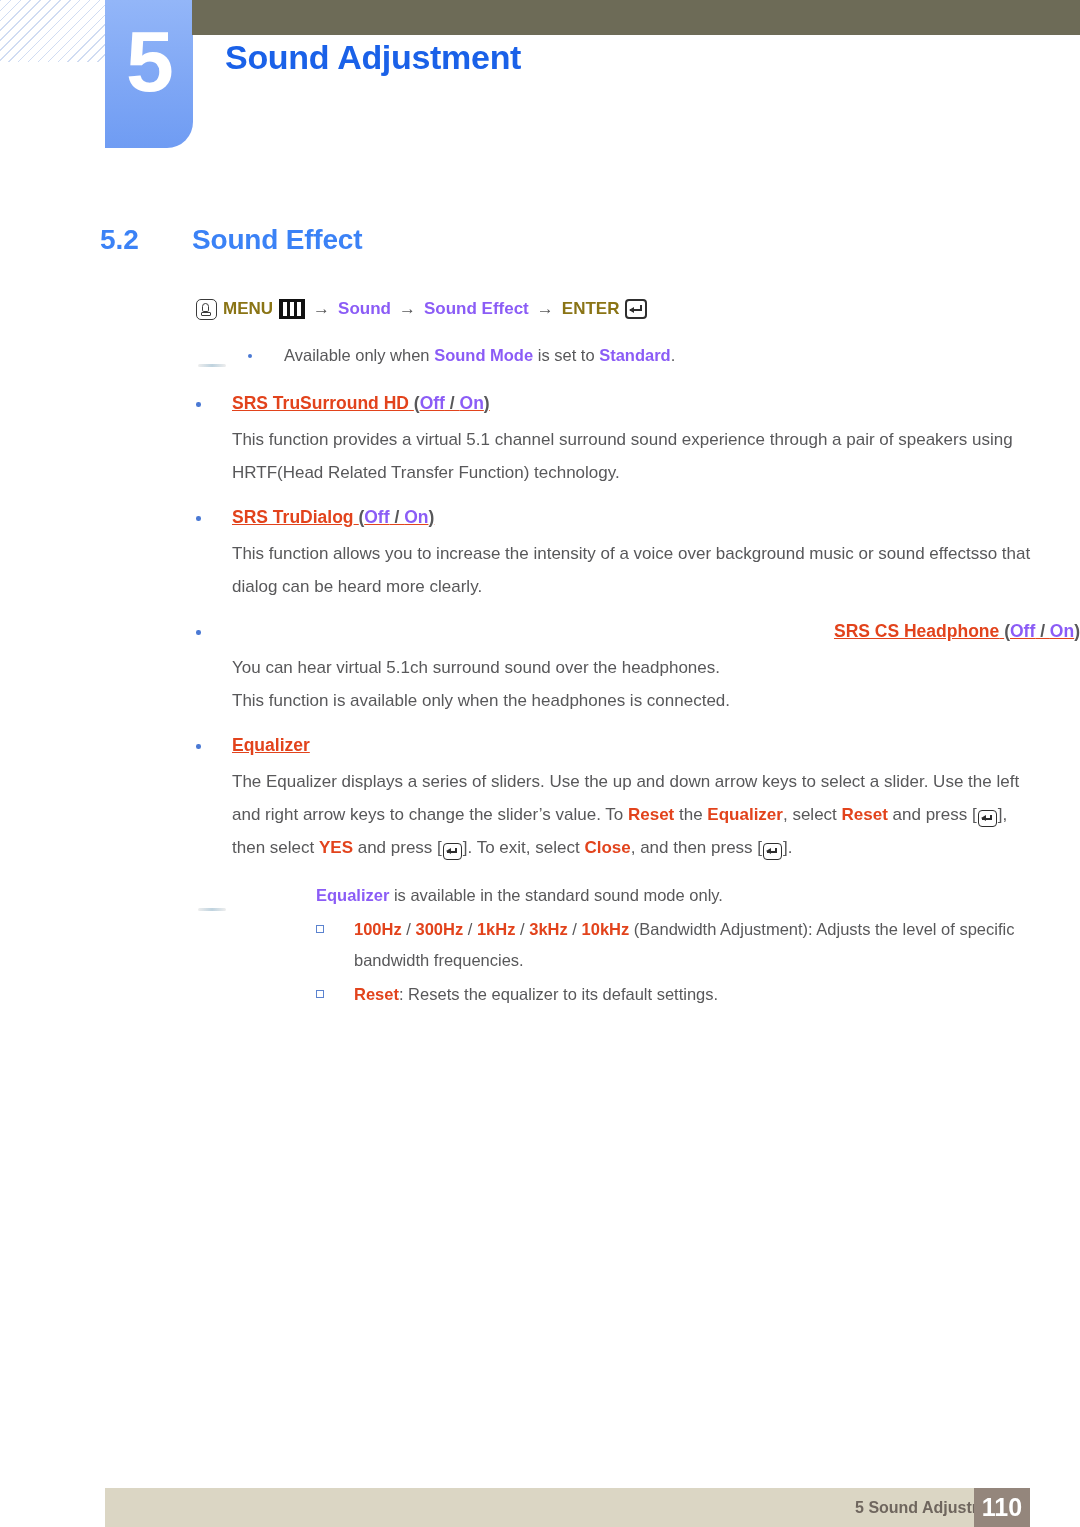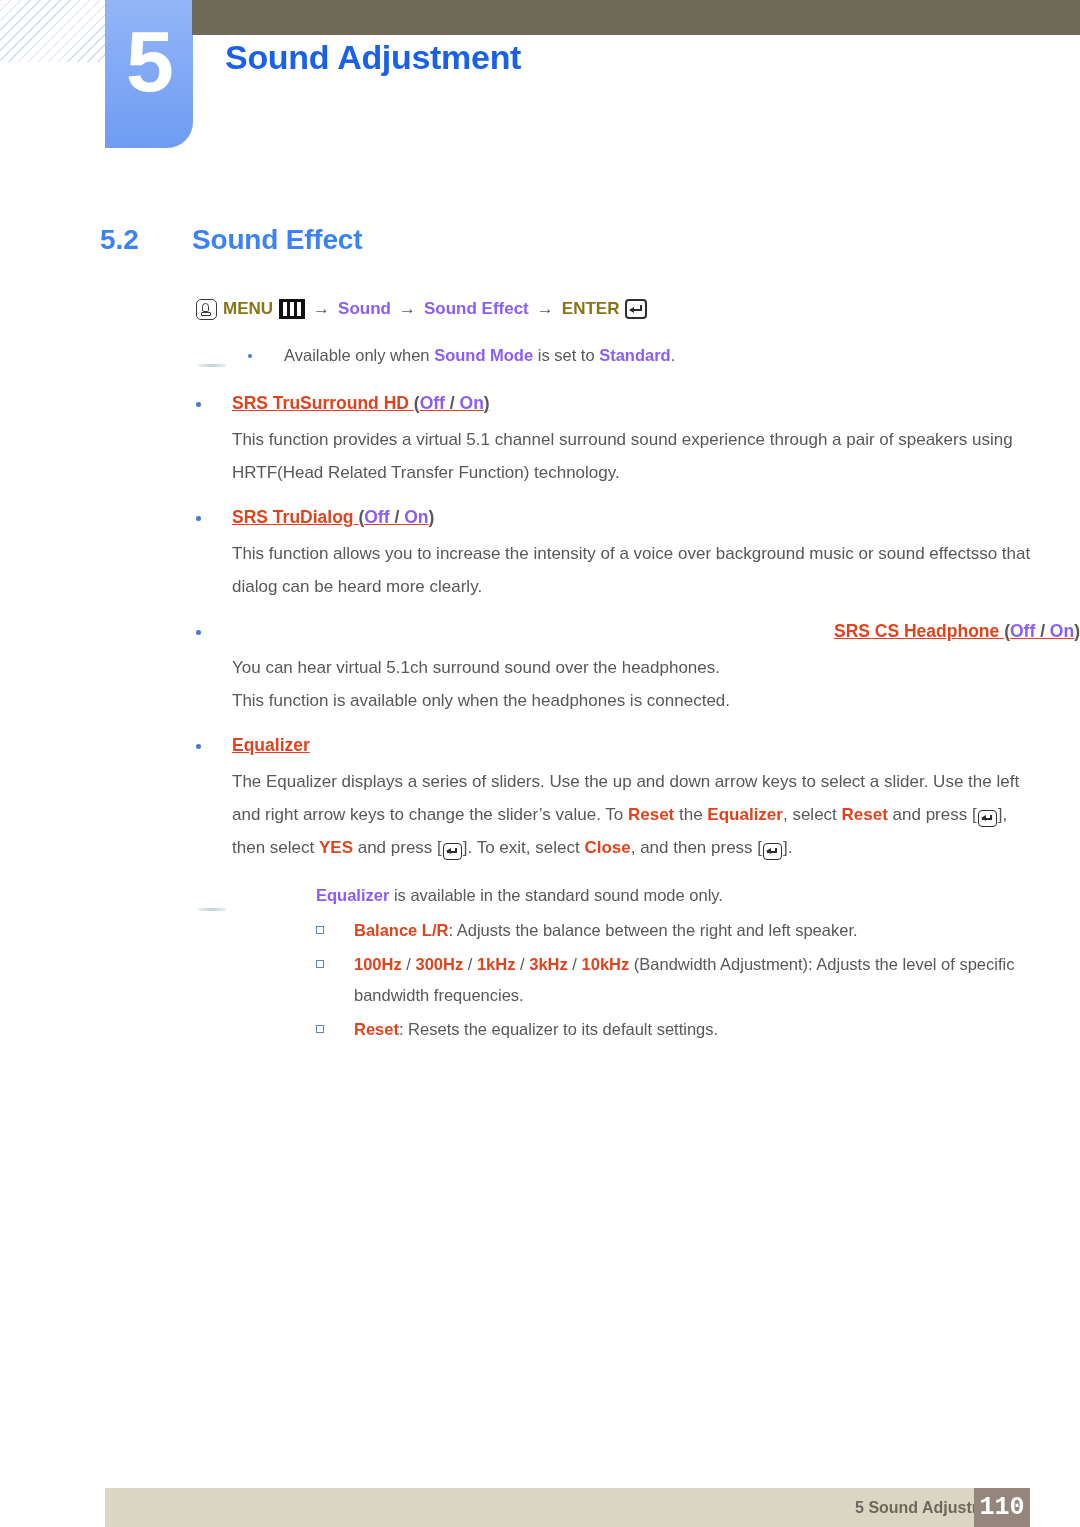--- a/index.html
+++ b/index.html
@@ -281,21 +281,20 @@
     position: absolute;
     left: 974px; top: 1488px;
     width: 56px; height: 39px;
     background: #94867c;
     color: #ffffff;
     font-size: 25px;
     font-weight: bold;
     display: flex;
     align-items: center;
     justify-content: center;
-    font-family: Liberation Mono, monospace;
   }
 </style>
 </head>
 <body>
 
 <div class="hatch"></div>
 
 <div class="chapnum-block">
   <span class="chapnum">5</span>
 </div>
@@ -375,24 +374,20 @@
   <div class="body-p" style="margin-top:4px;">
     <span>The Equalizer displays a series of sliders. Use the up and down arrow keys to select a slider. Use the left and right arrow keys to change the slider’s value. To </span><b>Reset</b><span> the </span><b>Equalizer</b><span>, select </span><b>Reset</b><span> and press [</span><span class="ico-enter ico-enter-sm"><u></u></span><span>], then select </span><b>YES</b><span> and press [</span><span class="ico-enter ico-enter-sm"><u></u></span><span>]. To exit, select </span><b>Close</b><span>, and then press [</span><span class="ico-enter ico-enter-sm"><u></u></span><span>].</span>
   </div>
 
   <div class="note-block" style="margin-top:16px;padding-left:32px;">
     <span class="note-dash" style="top:28px;"></span>
     <div style="margin-left:284px;font-size:16.5px;line-height:31px;">
       <b class="kw-orange">Equalizer</b><span> is available in the standard sound mode only.</span>
     </div>
 
-    <div class="sub" style="margin-top:4px;">
-      <span class="sq"></span>
-      <b>Balance L/R</b><span>: Adjusts the balance between the right and left speaker.</span>
-    </div>
 
     <div class="sub" style="margin-top:3px;">
       <span class="sq"></span>
       <b>100Hz</b><span class="sep"> / </span><b>300Hz</b><span class="sep"> / </span><b>1kHz</b><span class="sep"> / </span><b>3kHz</b><span class="sep"> / </span><b>10kHz</b><span> (Bandwidth Adjustment): Adjusts the level of specific bandwidth frequencies.</span>
     </div>
 
     <div class="sub" style="margin-top:3px;">
       <span class="sq"></span>
       <b>Reset</b><span>: Resets the equalizer to its default settings.</span>
     </div>

